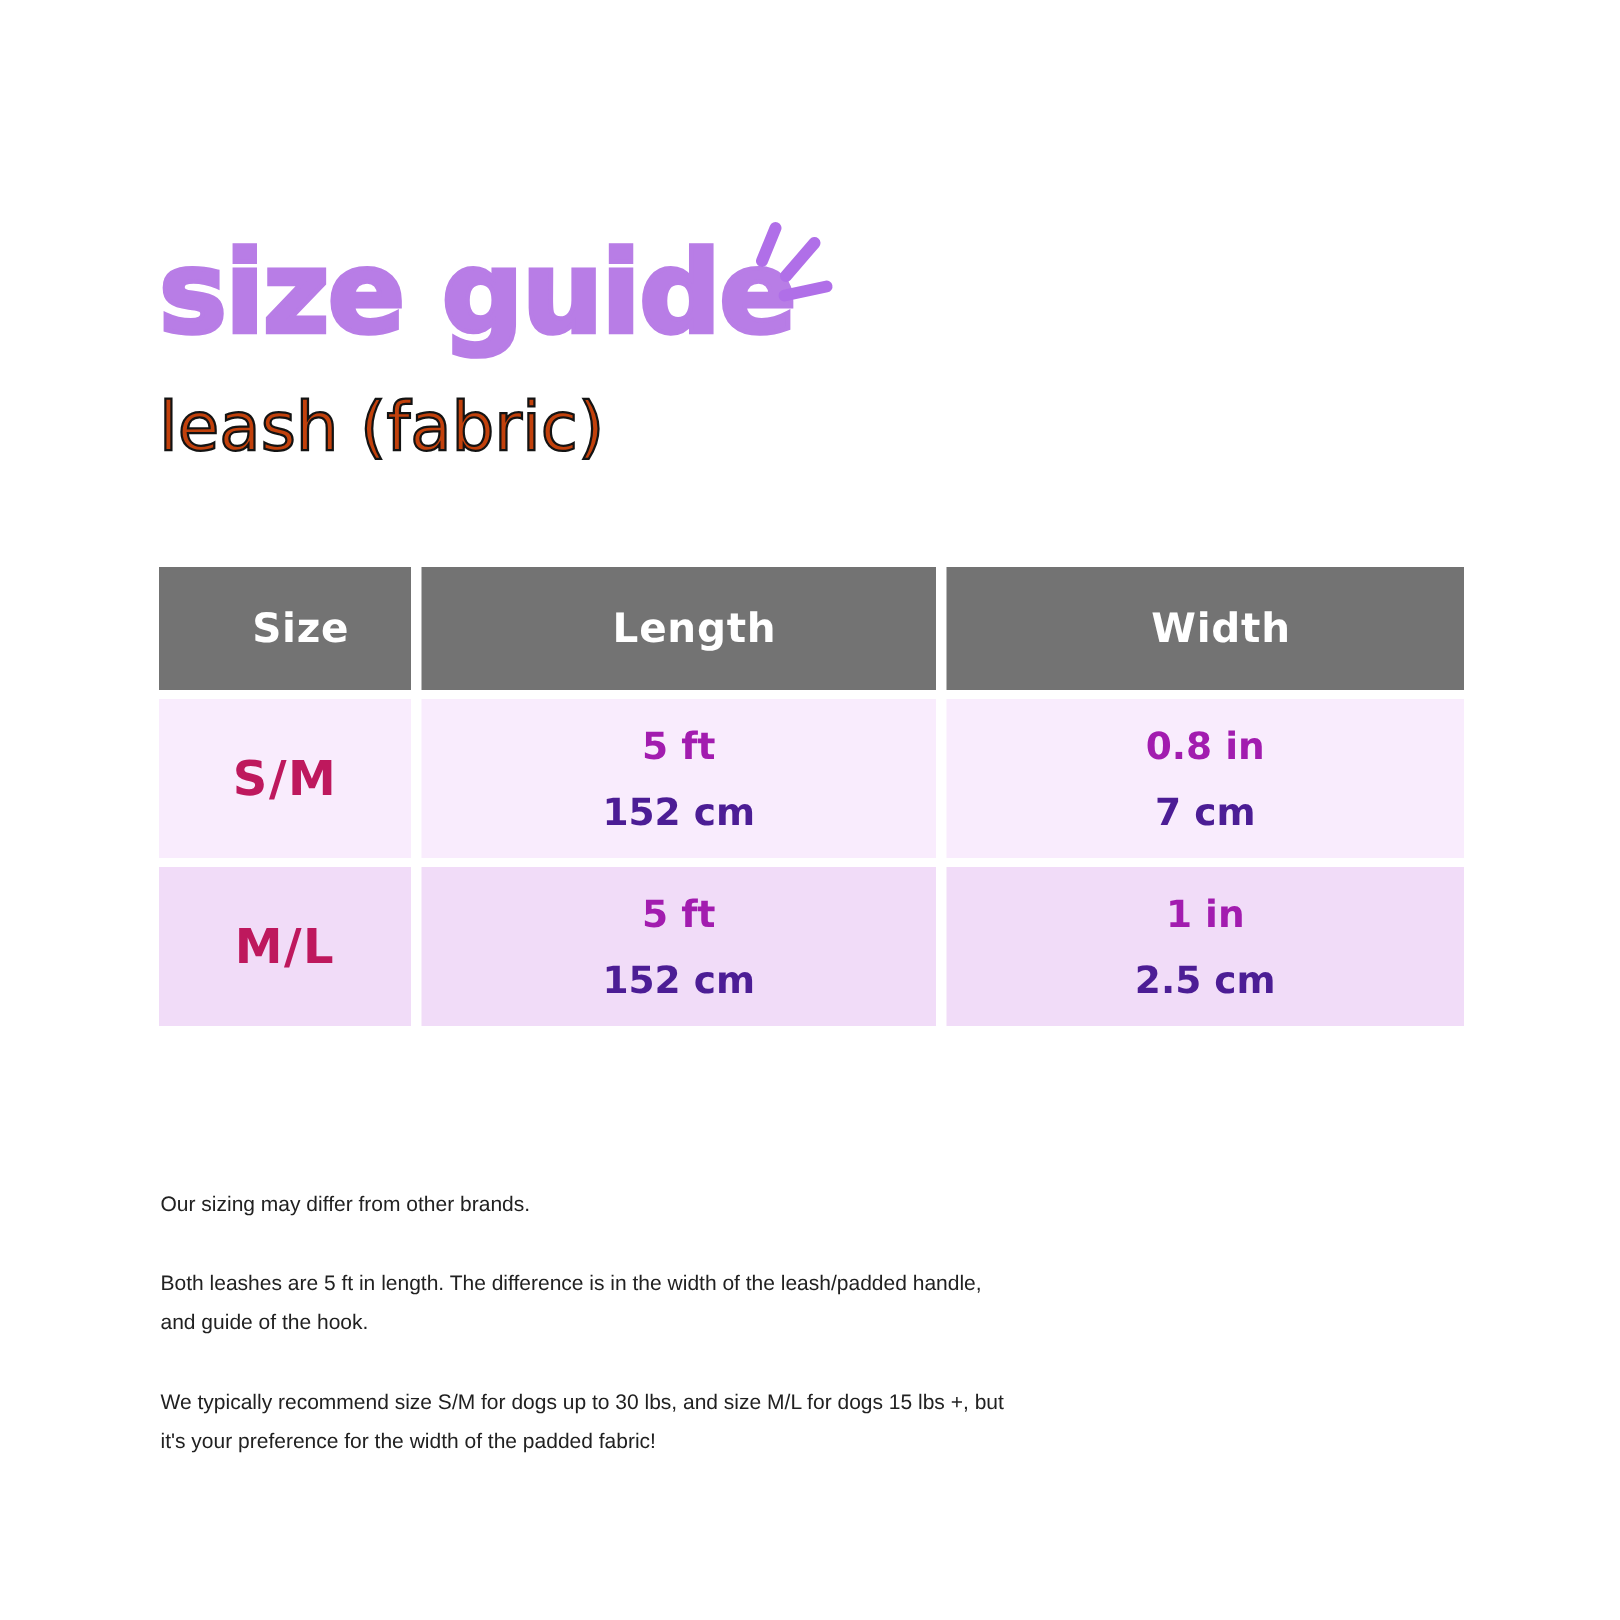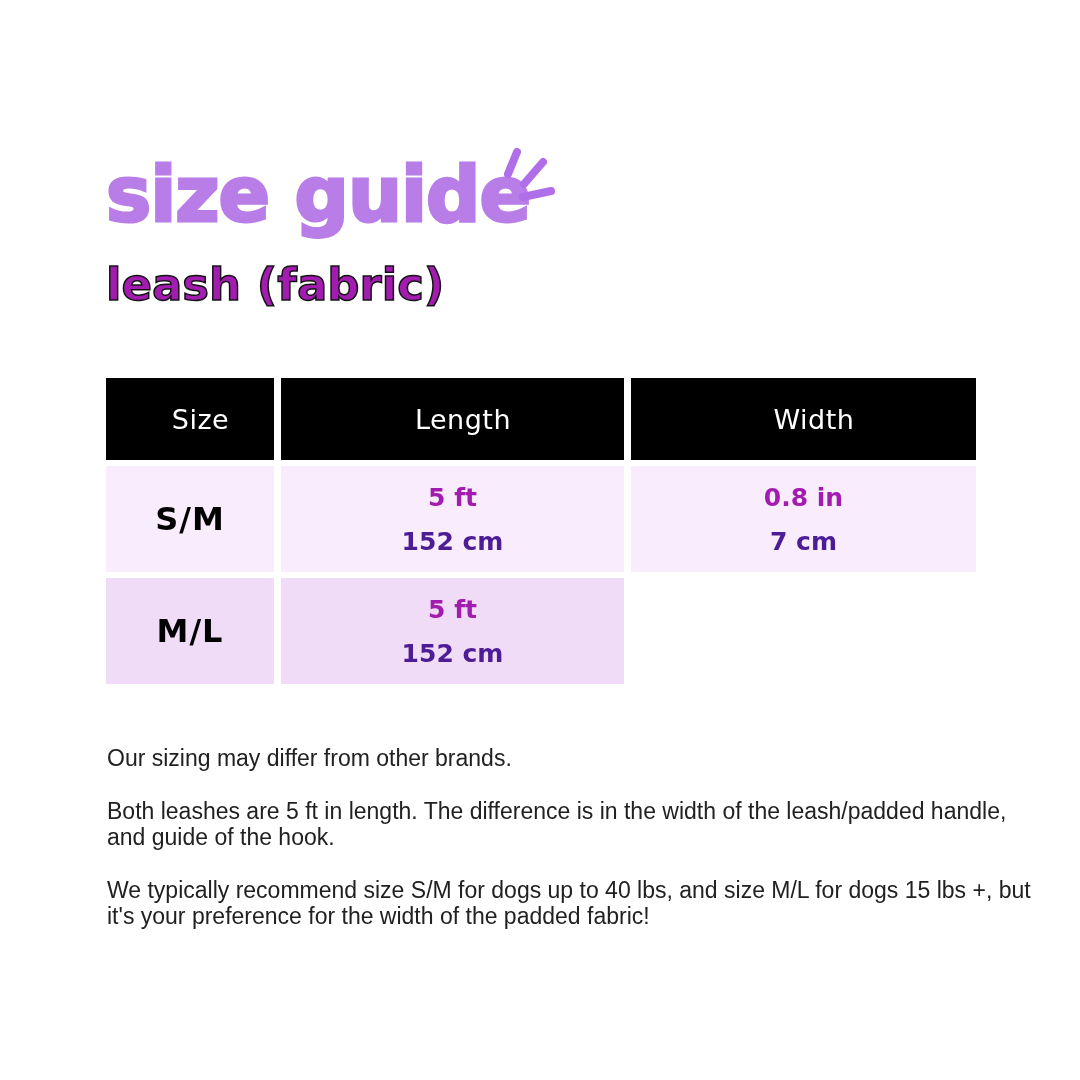--- a/index.html
+++ b/index.html
@@ -29,87 +29,87 @@
     position: absolute;
     left: 498px;
     top: 144px;
   }
   .subtitle {
     position: absolute;
     left: 106px;
     top: 258px;
     font-family: "DejaVu Sans", sans-serif;
     font-size: 45px;
-    font-weight: 700;
-    color: #a21caf;
+    font-weight: 400;
+    color: #c2410c;
     -webkit-text-stroke: 1.5px #131313;
     white-space: nowrap;
   }
 
   
   .size-table {
     position: absolute;
     left: 106px;
     top: 378px;
     width: 870px;
     display: grid;
     grid-template-columns: 168px 343px 345px;
     grid-template-rows: 82px 106px 106px;
     column-gap: 7px;
     row-gap: 6px;
   }
   .th {
-    background: #000000;
+    background: #737373;
     color: #ffffff;
     font-family: "DejaVu Sans", sans-serif;
     font-size: 27px;
-    font-weight: 400;
+    font-weight: 700;
     display: flex;
     align-items: center;
     justify-content: center;
     letter-spacing: 0.5px;
     padding-left: 21px;
   }
   .td {
     display: flex;
     flex-direction: column;
     align-items: center;
     justify-content: center;
   }
   .row-a { background: #f9ecfd; }
   .row-b { background: #f1dcf8; }
   .size-label {
     font-family: "DejaVu Sans", sans-serif;
     font-size: 32px;
     font-weight: 800;
-    color: #000000;
+    color: #be185d;
     letter-spacing: 1px;
   }
   .measure-primary {
     font-family: "DejaVu Sans", sans-serif;
     font-size: 25px;
     font-weight: 700;
     color: #a21caf;
   }
   .measure-secondary {
     font-family: "DejaVu Sans", sans-serif;
     font-size: 25px;
     font-weight: 700;
     color: #4c1d95;
     margin-top: 15px;
   }
 
   
   .notes {
     position: absolute;
     left: 107px;
-    top: 745px;
+    top: 789px;
     width: 890px;
     color: #212121;
-    font-size: 23px;
+    font-size: 14px;
     line-height: 26.5px;
   }
   .notes .para { margin-bottom: 26px; }
   .notes .line { white-space: nowrap; }
 </style>
 </head>
 <body>
 
 <div class="canvas">
 
@@ -141,29 +141,33 @@
       <span class="measure-secondary">7 cm</span>
     </div>
 
     <div class="td row-b">
       <span class="size-label">M/L</span>
     </div>
     <div class="td row-b">
       <span class="measure-primary">5 ft</span>
       <span class="measure-secondary">152 cm</span>
     </div>
+    <div class="td row-b">
+      <span class="measure-primary">1 in</span>
+      <span class="measure-secondary">2.5 cm</span>
+    </div>
   </div>
 
   <div class="notes">
     <div class="para">
       <div class="line">Our sizing may differ from other brands.</div>
     </div>
     <div class="para">
       <div class="line">Both leashes are 5 ft in length. The difference is in the width of the leash/padded handle,</div>
       <div class="line">and guide of the hook.</div>
     </div>
     <div class="para">
-      <div class="line">We typically recommend size S/M for dogs up to 40 lbs, and size M/L for dogs 15 lbs +, but</div>
+      <div class="line">We typically recommend size S/M for dogs up to 30 lbs, and size M/L for dogs 15 lbs +, but</div>
       <div class="line">it's your preference for the width of the padded fabric!</div>
     </div>
   </div>
 
 </div>
 
 </body></html>

